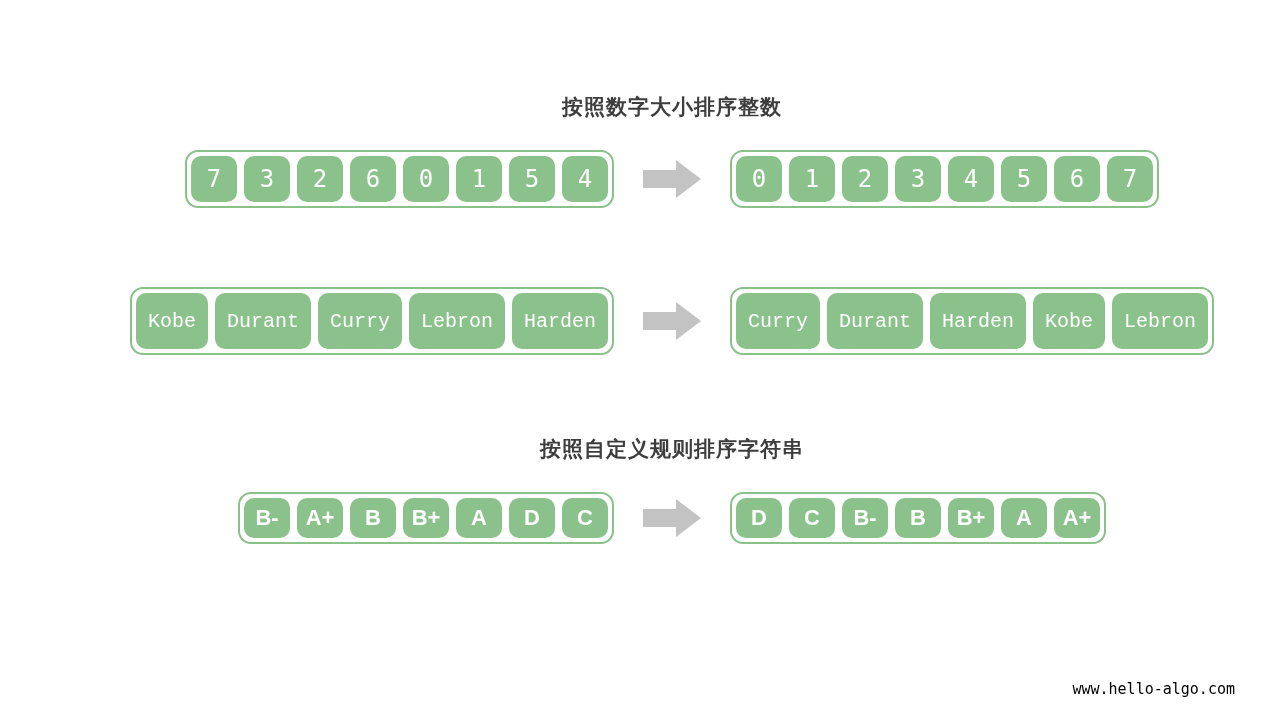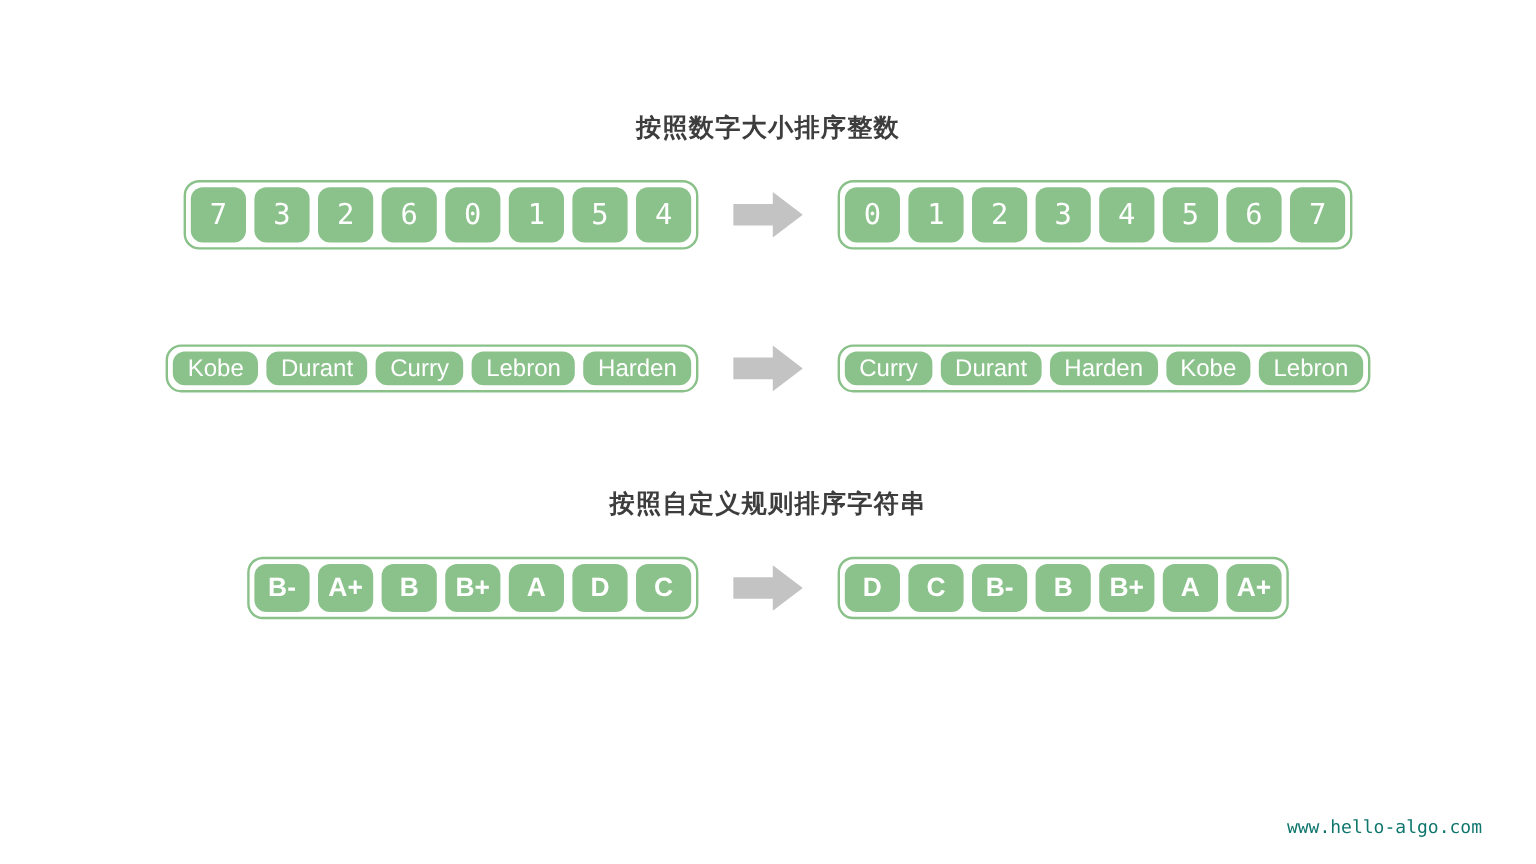--- a/index.html
+++ b/index.html
@@ -7,21 +7,21 @@
   body {
     background: #ffffff;
     font-family: "Liberation Sans", sans-serif;
     position: relative;
     overflow: hidden;
   }
   #diagram {
     padding-top: 92px;
     width: 1280px;
   }
-  .section { margin-bottom: 79px; }
+  .section { margin-bottom: 79px; padding-left: 32px; }
   .section-title {
     text-align: center;
     width: 1280px;
     font-size: 21px;
     font-weight: bold;
     color: #3d3d3d;
     line-height: 30px;
     margin-bottom: 28px;
     letter-spacing: 1px;
   }
@@ -63,41 +63,41 @@
     justify-content: center;
     white-space: nowrap;
   }
   .cell.digits {
     width: 46px;
     height: 46px;
     font-family: "DejaVu Sans Mono", monospace;
     font-size: 24px;
   }
   .cell.names {
-    height: 28px;
+    height: 56px;
     padding: 0 12px;
-    font-family: Liberation Sans, sans-serif;
+    font-family: Liberation Mono, monospace;
     font-size: 20px;
     text-align: center;
   }
   .cell.grades {
     width: 46px;
     height: 40px;
     font-family: "Liberation Sans", sans-serif;
     font-weight: 600;
     font-size: 22px;
   }
   .arrow-icon { display: block; }
   #watermark {
     position: absolute;
     right: 45px;
     bottom: 22px;
     font-family: "DejaVu Sans Mono", monospace;
     font-size: 15px;
-    color: #0f766e;
+    color: #000000;
   }
 </style>
 </head>
 <body>
 
 <div id="diagram">
     <div class="section">
       <div class="section-title">按照数字大小排序整数</div>
       <div class="row">
         <div class="zone-left">

